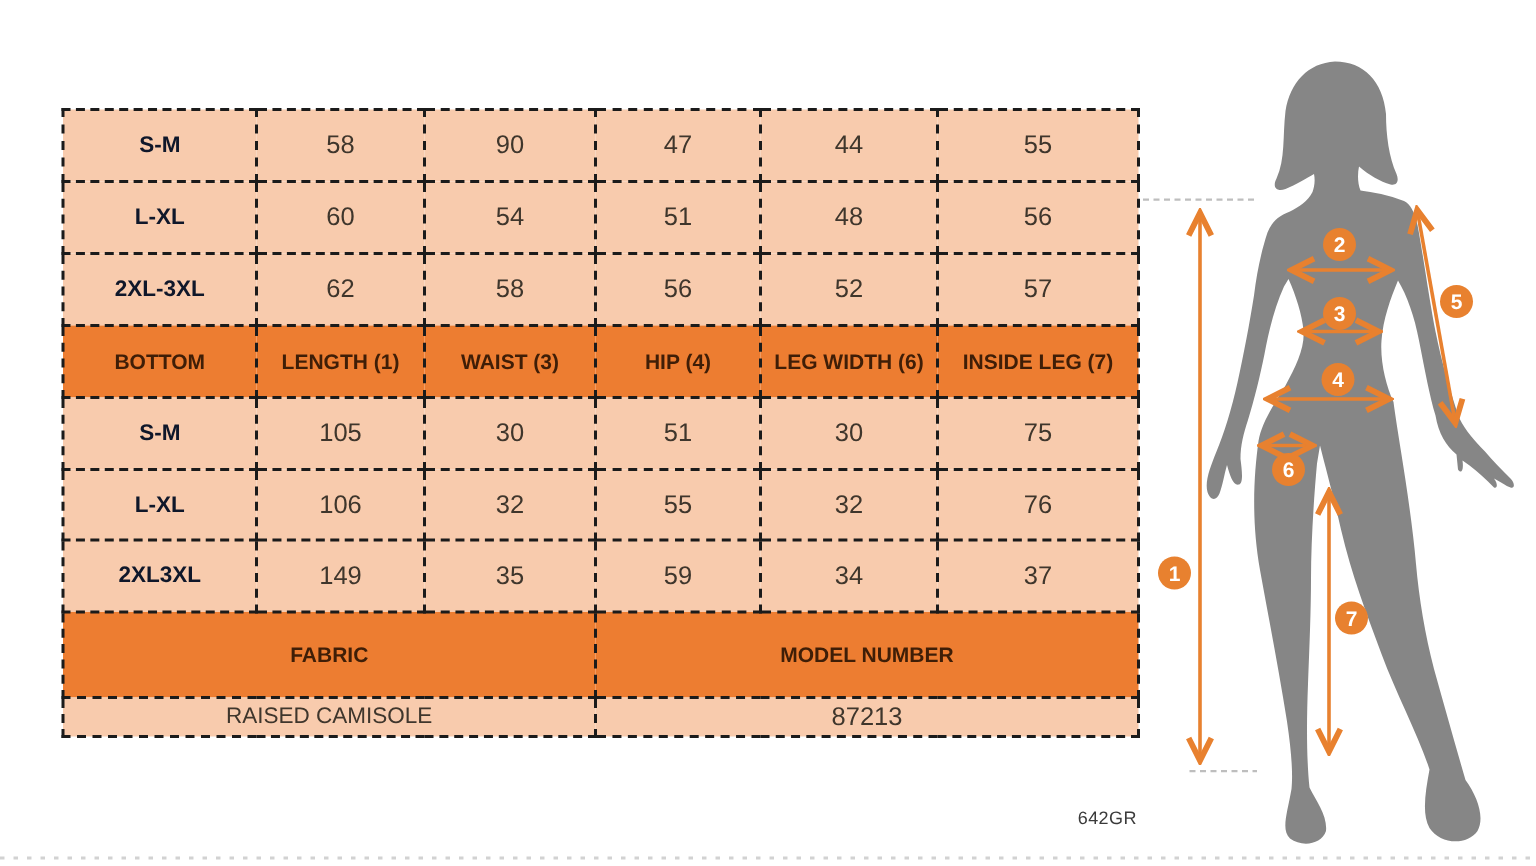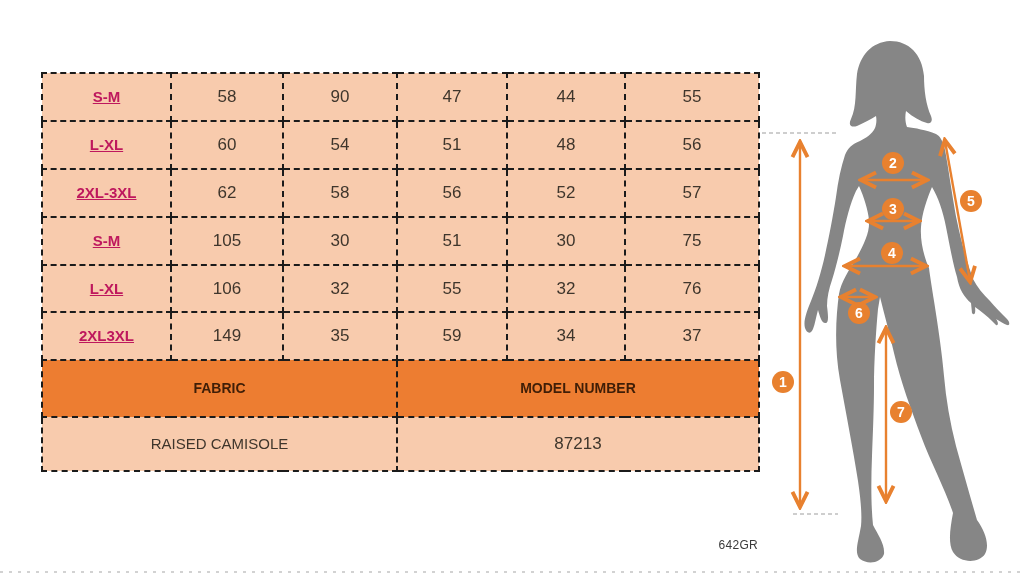--- a/index.html
+++ b/index.html
@@ -28,28 +28,28 @@
     text-align:center;vertical-align:middle;
     padding:0 8px;line-height:1.15;
   }
   td.hdr{
     background:var(--header-bg);
     color:var(--header-text);
     font-weight:bold;font-size:14px;
   }
   td.lbl{
     background:var(--cell-bg);
-    color:#be185d;font-weight:bold;font-size:15px;text-decoration:underline;
+    color:#0f172a;font-weight:bold;font-size:15px;
   }
   td.val{
     background:var(--cell-bg);
     color:var(--cell-text);font-size:17px;font-weight:400;
   }
   tr.rh52{height:52px;} tr.rh48{height:48px;} tr.rh47{height:47px;}
-  tr.rh39{height:57px;} tr.rh38{height:54px;margin-top:36px;}
+  tr.rh39{height:57px;} tr.rh38{height:26px;margin-top:36px;}
 
   #style-code{
     position:absolute;left:41px;top:538px;width:717px;
     text-align:right;font-size:12px;color:#3A3A3A;letter-spacing:0.3px;
   }
 
   svg#figure-overlay{position:absolute;left:0;top:0;pointer-events:none;}
   .silhouette{fill:var(--silhouette);}
   .guide{stroke:#BEBEBE;stroke-width:1.5;stroke-dasharray:4 3;fill:none;}
   .page-dots{stroke:#D2D2D2;stroke-width:2;stroke-dasharray:3 6;fill:none;}
@@ -92,20 +92,28 @@
         <td class="val">48</td>
         <td class="val">56</td>
       </tr>
       <tr class="rh48">
         <td class="lbl">2XL-3XL</td>
         <td class="val">62</td>
         <td class="val">58</td>
         <td class="val">56</td>
         <td class="val">52</td>
         <td class="val">57</td>
+      </tr>
+      <tr class="rh48">
+        <td class="hdr">BOTTOM</td>
+        <td class="hdr">LENGTH (1)</td>
+        <td class="hdr">WAIST (3)</td>
+        <td class="hdr">HIP (4)</td>
+        <td class="hdr">LEG WIDTH (6)</td>
+        <td class="hdr">INSIDE LEG (7)</td>
       </tr>
       <tr class="rh48">
         <td class="lbl">S-M</td>
         <td class="val">105</td>
         <td class="val">30</td>
         <td class="val">51</td>
         <td class="val">30</td>
         <td class="val">75</td>
       </tr>
       <tr class="rh47">

